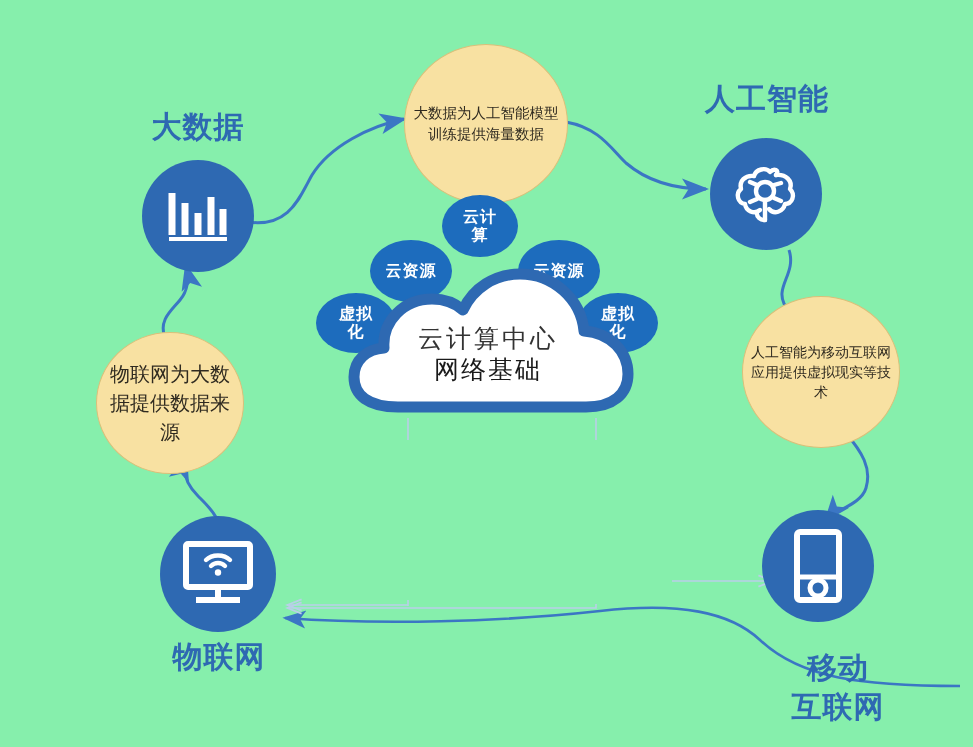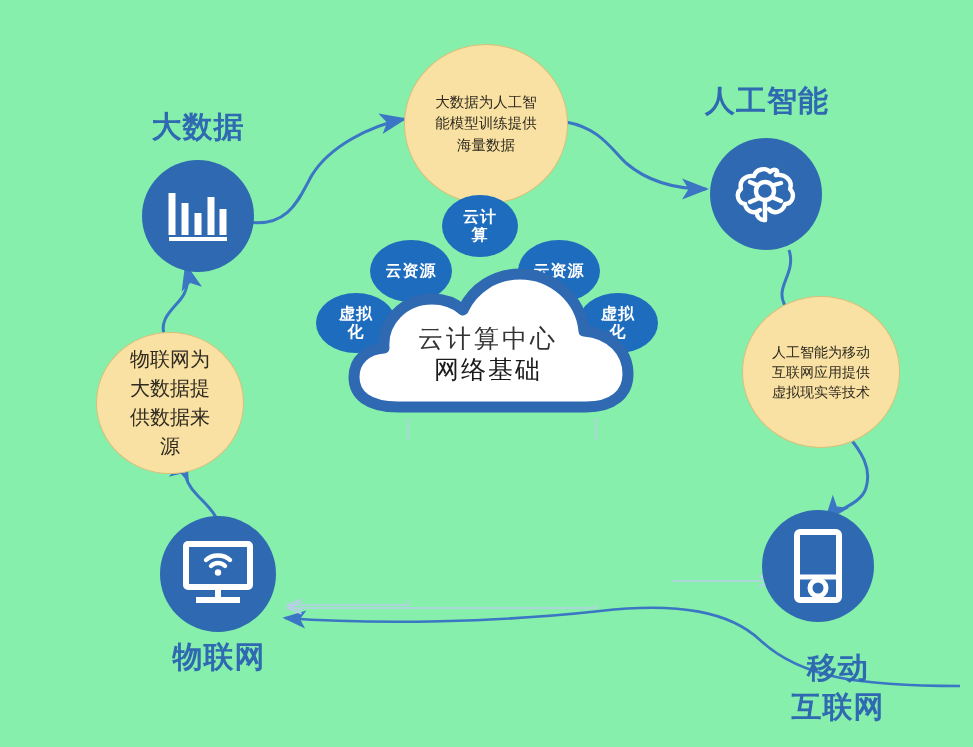--- a/index.html
+++ b/index.html
@@ -39,21 +39,21 @@
     background:#f8e1a2;
     border:1px solid #d9c07a;
     display:flex;align-items:center;justify-content:center;
     text-align:center;
     color:#2f2a20;
     box-sizing:border-box;
   }
   .note span{
     display:block;
     line-height:1.45;
-    padding:0 28px;
+    padding:0 6px;
   }
 
   
   #cloud-wrap{position:absolute;left:318px;top:195px;width:340px;height:230px;}
   .bubble{
     position:absolute;
     background:#1d6cbd;
     border-radius:50%;
     color:#ffffff;
     display:flex;align-items:center;justify-content:center;
@@ -134,21 +134,21 @@
         <path d="M24,18 C15,17 9,23 11,31 C5,36 8,45 15,46 C16,53 24,57 30,52"></path>
         <path d="M46,17 C56,16 63,23 60,31 C66,37 62,46 55,46 C53,54 44,57 39,51"></path>
         <path d="M24,18 C26,11 36,9 40,14 C44,10 50,12 46,17"></path>
         <circle cx="35" cy="33" r="9"></circle>
         <path d="M27,27 L20,24 M44,27 L51,25 M27,41 L20,44 M44,40 L51,43"></path>
         <path d="M35,42 L35,62"></path>
         <path d="M35,62 C30,62 27,59 27,56"></path>
       </g>
     </svg>
   </div>
-  <div class="node-label" style="left:686px;top:84px;width:162px;font-size:30px;">人工智能</div>
+  <div class="node-label" style="left:686px;top:84px;width:162px;font-size:30px;font-family:Liberation Mono, monospace;">人工智能</div>
 
   <div class="node" style="left:160px;top:516px;width:116px;height:116px;">
     <svg width="72" height="66" viewBox="0 0 72 66">
       <rect x="4" y="3" width="64" height="43" rx="2" fill="none" stroke="#ffffff" stroke-width="6"></rect>
       <g fill="none" stroke="#ffffff" stroke-width="4.4" stroke-linecap="round">
         <path d="M24,19 C30,13 42,13 48,19"></path>
         <path d="M29,25 C33,21 39,21 43,25"></path>
       </g>
       <circle cx="36" cy="31.5" r="3.2" fill="#ffffff"></circle>
       <line x1="36" y1="46" x2="36" y2="56" stroke="#ffffff" stroke-width="6"></line>

